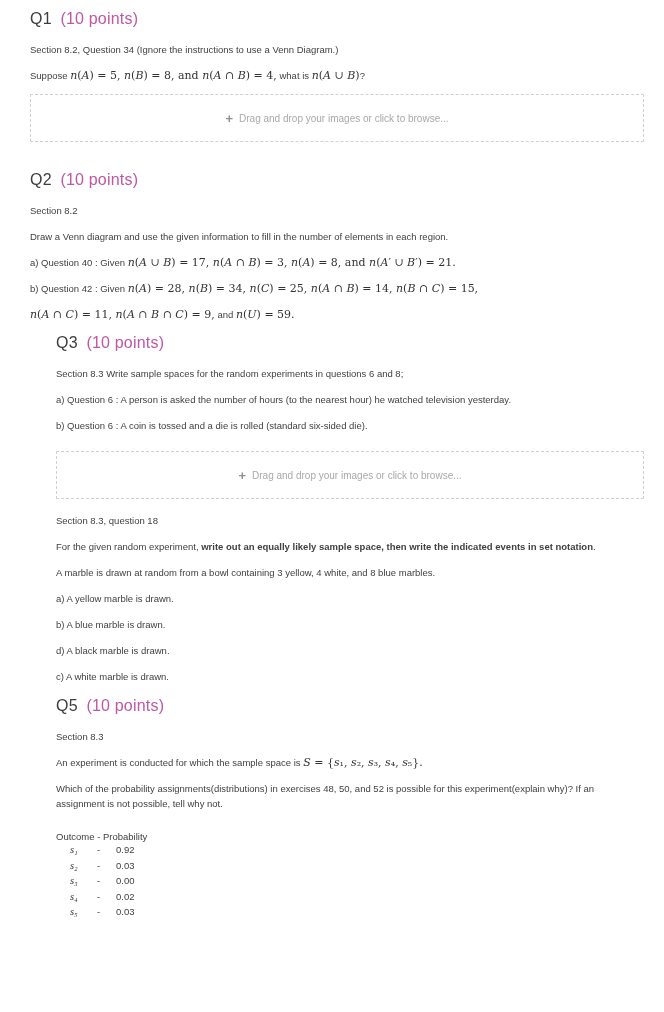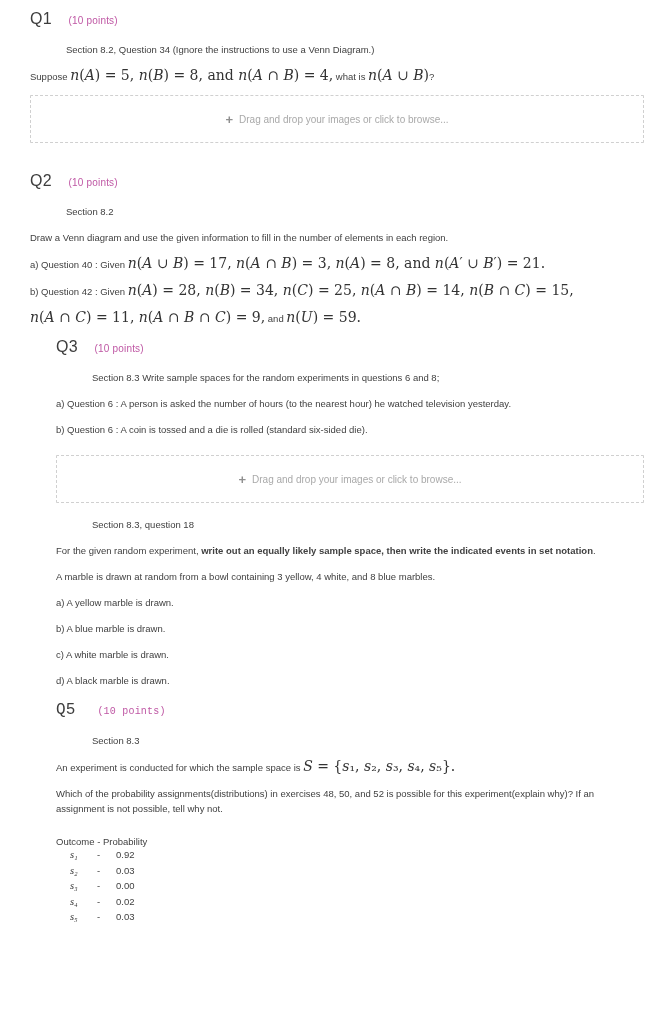--- a/index.html
+++ b/index.html
@@ -13,30 +13,30 @@
   }
   *{box-sizing:border-box;}
   html,body{margin:0;padding:0;}
   body{
     width:664px;min-height:1012px;background:#ffffff;
     font-family:"Liberation Sans",sans-serif;color:var(--body);
   }
   .question{padding:0 20px 0 30px;}
   .question.indent{padding-left:56px;}
   h2.qhead{font-size:16px;font-weight:400;color:var(--head);margin:0;letter-spacing:.2px;}
-  h2.qhead .pts{color:var(--accent);margin-left:12px;font-size:10px;}
+  h2.qhead .pts{color:var(--accent);margin-left:4px;font-size:16px;}
   .q1 h2.qhead{margin-top:10px;}
   .q2 h2.qhead{margin-top:29px;}
   .q3 h2.qhead{margin-top:12px;}
   .q4 h2.qhead{margin-top:31px;}
-  .q5 h2.qhead{margin-top:13px;font-family:Liberation Mono, monospace;}
+  .q5 h2.qhead{margin-top:13px;}
   .qbody p{margin:11px 0 0;font-size:9.5px;line-height:15px;color:var(--body);}
-  .qbody p:first-child{margin-top:14px;margin-left:36px;}
+  .qbody p:first-child{margin-top:14px;}
   .seg-b{font-weight:700;}
-  .seg-m,.seg-mr{font-family:"DejaVu Serif",serif;font-size:14px;color:var(--math);margin-top:47px;}
+  .seg-m,.seg-mr{font-family:"DejaVu Serif",serif;font-size:11px;color:var(--math);margin-top:47px;}
   .seg-m i{font-style:italic;}
   .upload{
     height:48px;border:1px dashed var(--upload-border);border-radius:1px;
     display:flex;align-items:center;justify-content:center;gap:6px;
     color:var(--upload-text);font-size:10px;cursor:pointer;background:#fff;
   }
   .q1 .upload{margin-top:11px;}
   .q3 .upload{margin-top:18px;}
   .plus{color:var(--plus);font-size:13px;font-weight:700;line-height:1;}
   .prob-table{margin-top:12px;font-size:9.5px;color:var(--body);}
@@ -96,22 +96,22 @@
     </div>
   </section>
 
   <section class="question q4 indent">
     <div class="qbody">
         <p><span class="seg-t">Section 8.3, question 18</span></p>
         <p><span class="seg-t">For the given random experiment, </span><span class="seg-b">write out an equally likely sample space, then write the indicated events in set notation</span><span class="seg-t">.</span></p>
         <p><span class="seg-t">A marble is drawn at random from a bowl containing 3 yellow, 4 white, and 8 blue marbles.</span></p>
         <p><span class="seg-t">a) A yellow marble is drawn.</span></p>
         <p><span class="seg-t">b) A blue marble is drawn.</span></p>
+        <p><span class="seg-t">d) A black marble is drawn.</span></p>
         <p><span class="seg-t">c) A white marble is drawn.</span></p>
-        <p><span class="seg-t">d) A black marble is drawn.</span></p>
       </div>
   </section>
 
   <section class="question q5 indent">
     <h2 class="qhead">
       <span class="qid">Q5</span>
       <span class="pts">(10 points)</span>
     </h2>
     <div class="qbody">
         <p><span class="seg-t">Section 8.3</span></p>

